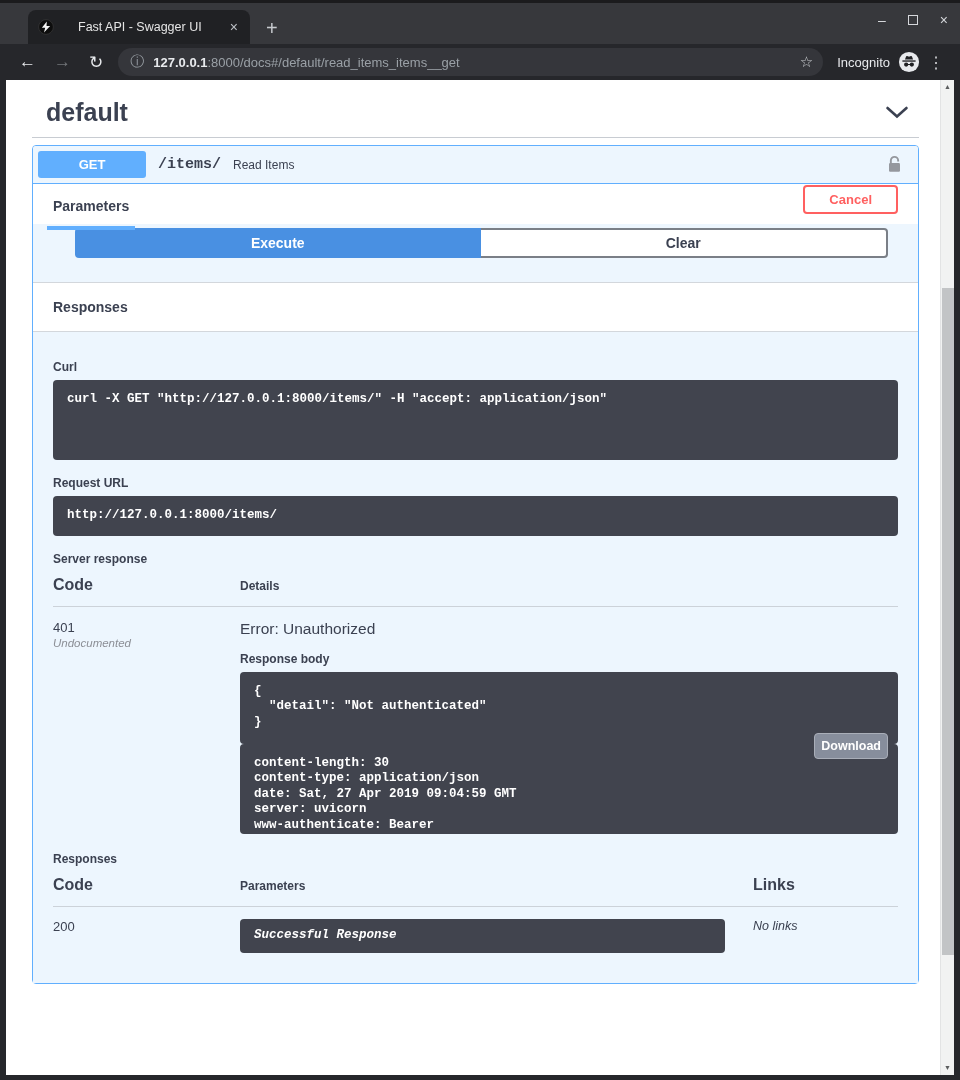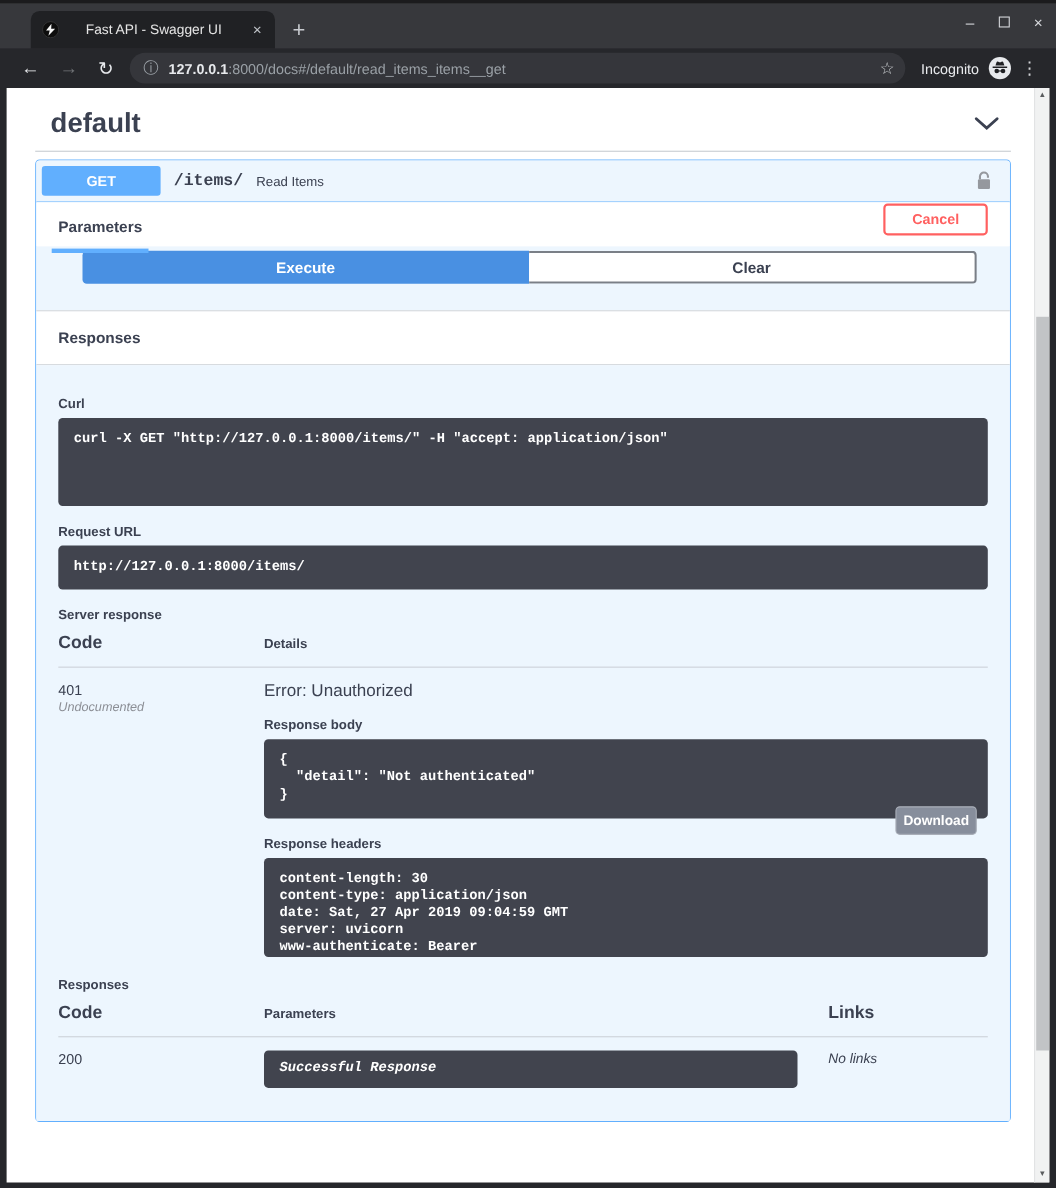--- a/index.html
+++ b/index.html
@@ -194,21 +194,20 @@
             </div>
             <div>
               <div class="err-title">Error: Unauthorized</div>
               <div class="mini-label">Response body</div>
               <div class="body-block">
                 <pre class="dark" style="height:100%;">{
   "detail": "Not authenticated"
 }</pre>
                 <button class="download-btn">Download</button>
               </div>
-              <div class="mini-label hdr-label">Response headers</div>
               <pre class="dark headers-block">content-length: 30
 content-type: application/json
 date: Sat, 27 Apr 2019 09:04:59 GMT
 server: uvicorn
 www-authenticate: Bearer</pre>
             </div>
           </div>
         </div>
 
         <div class="mini-label resp-label2">Responses</div>

